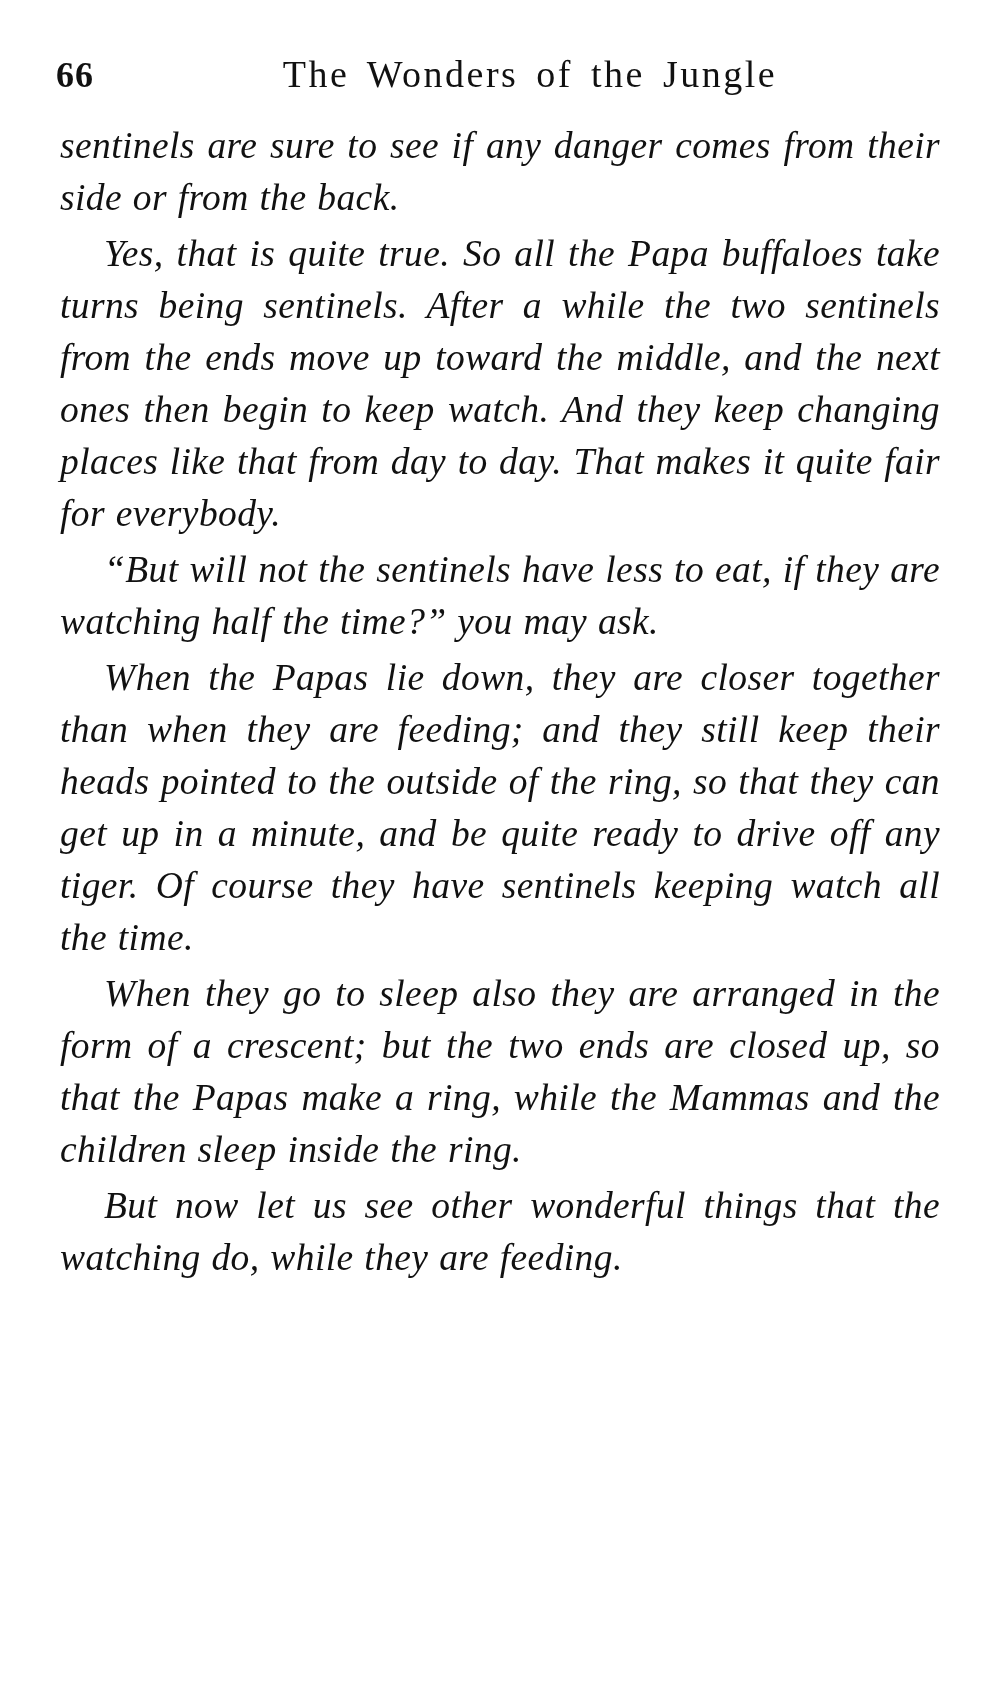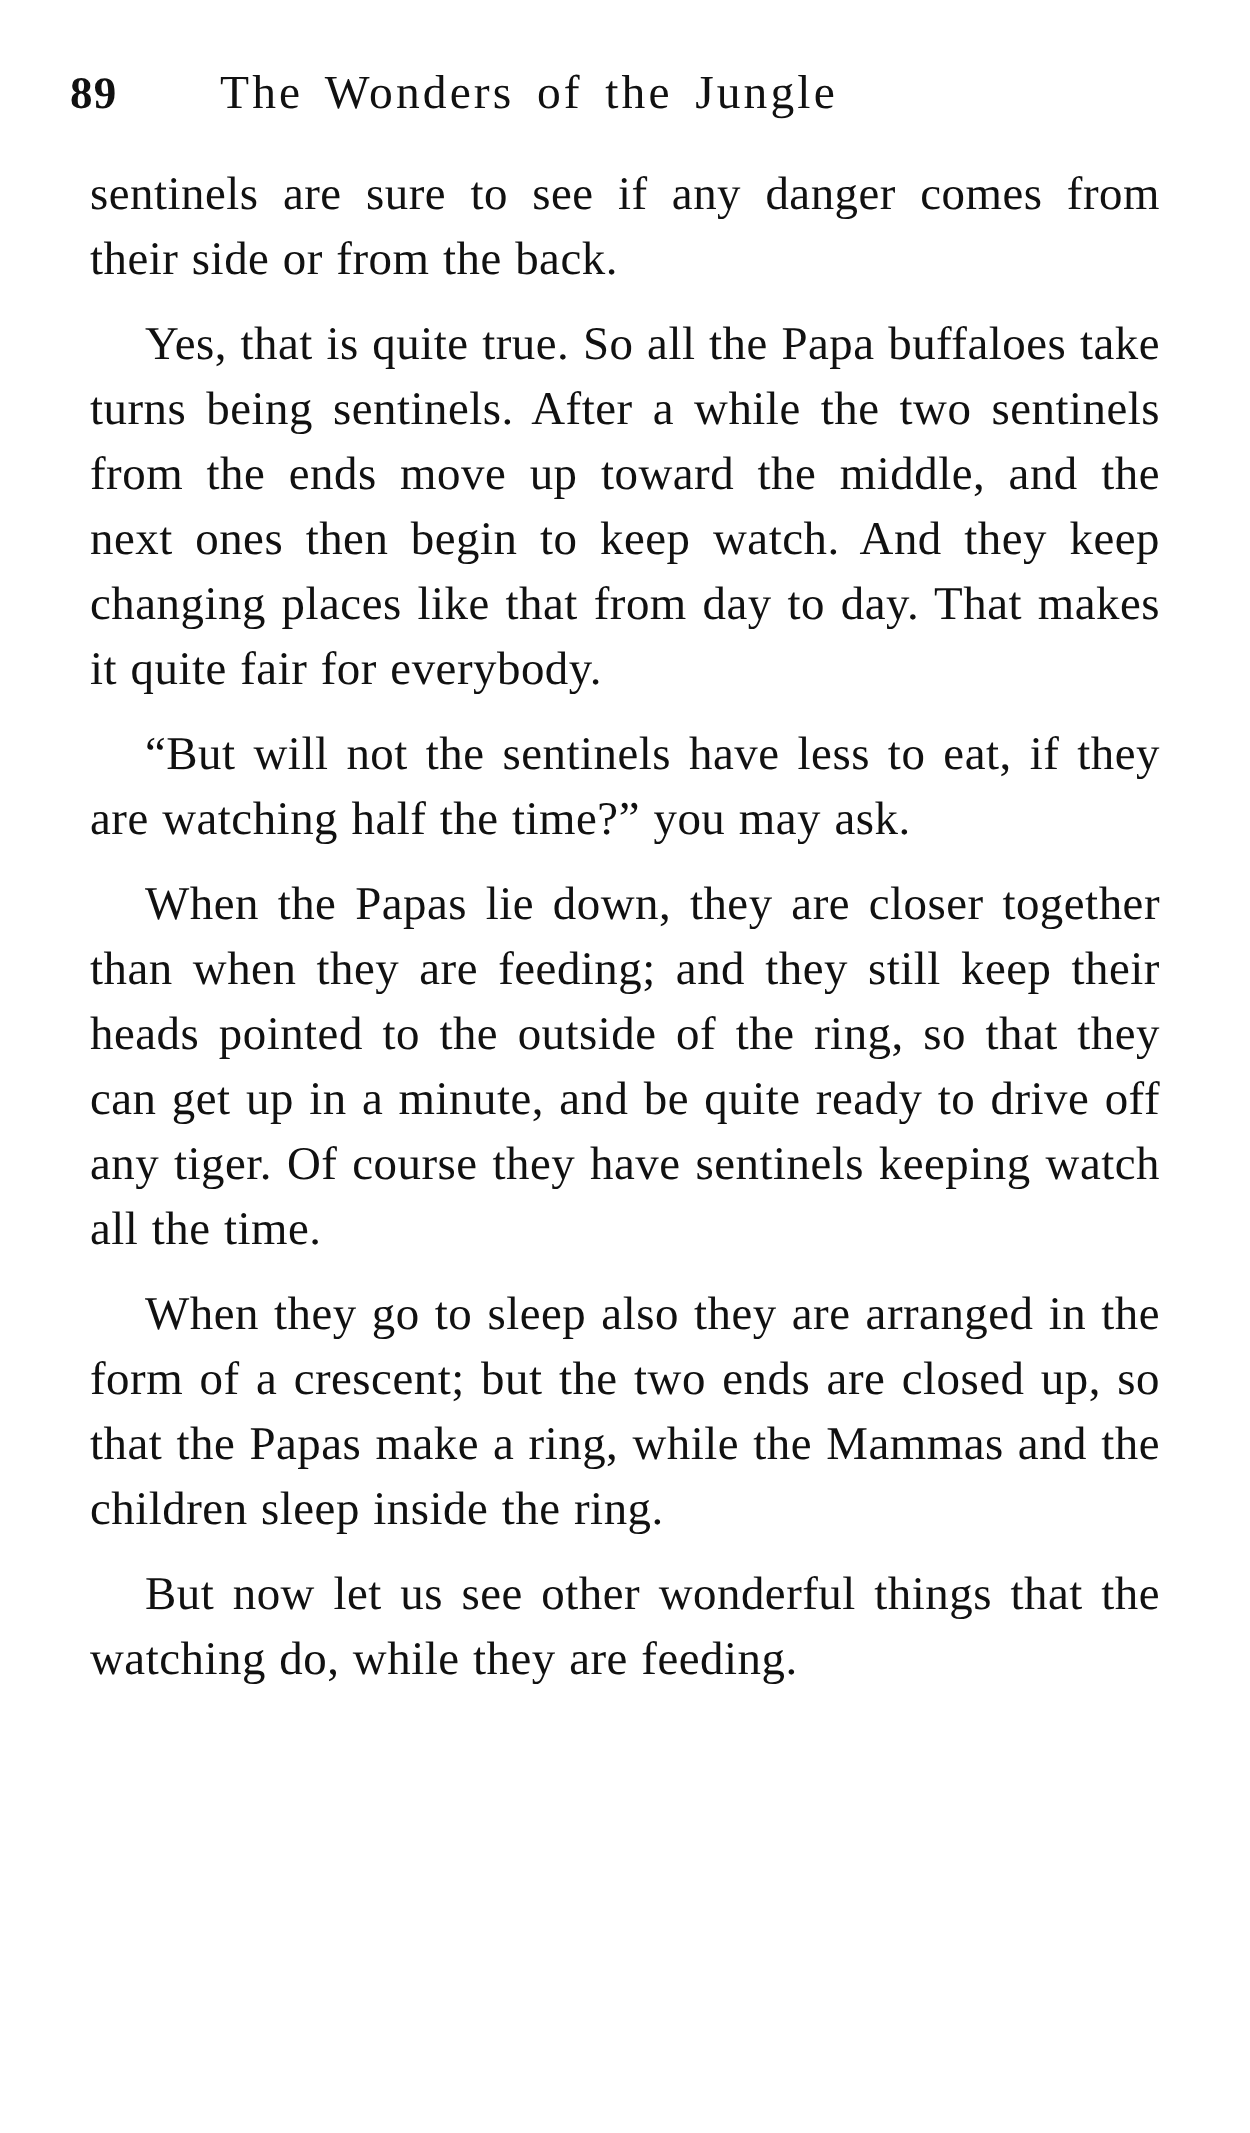--- a/index.html
+++ b/index.html
@@ -30,55 +30,57 @@
   .folio {
     font-size: 36px;
     font-weight: 700;
     letter-spacing: 1px;
     width: 120px;
     flex: 0 0 120px;
     color: #111;
   }
   .running-head {
     flex: 1 1 auto;
+    text-align: center;
     font-size: 38px;
     letter-spacing: 2.5px;
     word-spacing: 6px;
     padding-right: 60px;
     color: #111;
     white-space: nowrap;
   }
   .body-text {
     font-size: 37.5px;
     line-height: 52px;
     text-align: justify;
     text-justify: inter-word;
     word-spacing: 1px;
     letter-spacing: 0.4px;
     color: #111;
   }
   .body-text p {
-    margin: 16px;
+    margin: 4px;
     text-indent: 0;
+    font-style: italic;
   }
   .body-text p.indent {
     text-indent: 44px;
   }
   
   .body-text p:last-child {
     
   }
 </style>
 </head>
 <body>
 
 <div class="page">
 
   <div class="page-header">
-    <div class="folio">89</div>
+    <div class="folio">66</div>
     <div class="running-head">The Wonders of the Jungle</div>
   </div>
 
   <div class="body-text">
     <p>sentinels are sure to see if any danger comes from their side or from the back.</p>
     <p class="indent">Yes, that is quite true. So all the Papa buffaloes take turns being sentinels. After a while the two sentinels from the ends move up toward the middle, and the next ones then begin to keep watch. And they keep changing places like that from day to day. That makes it quite fair for everybody.</p>
     <p class="indent">“But will not the sentinels have less to eat, if they are watching half the time?” you may ask.</p>
     <p class="indent">When the Papas lie down, they are closer together than when they are feeding; and they still keep their heads pointed to the outside of the ring, so that they can get up in a minute, and be quite ready to drive off any tiger. Of course they have sentinels keeping watch all the time.</p>
     <p class="indent">When they go to sleep also they are arranged in the form of a crescent; but the two ends are closed up, so that the Papas make a ring, while the Mammas and the children sleep inside the ring.</p>
     <p class="indent">But now let us see other wonderful things that the watching do, while they are feeding.</p>

